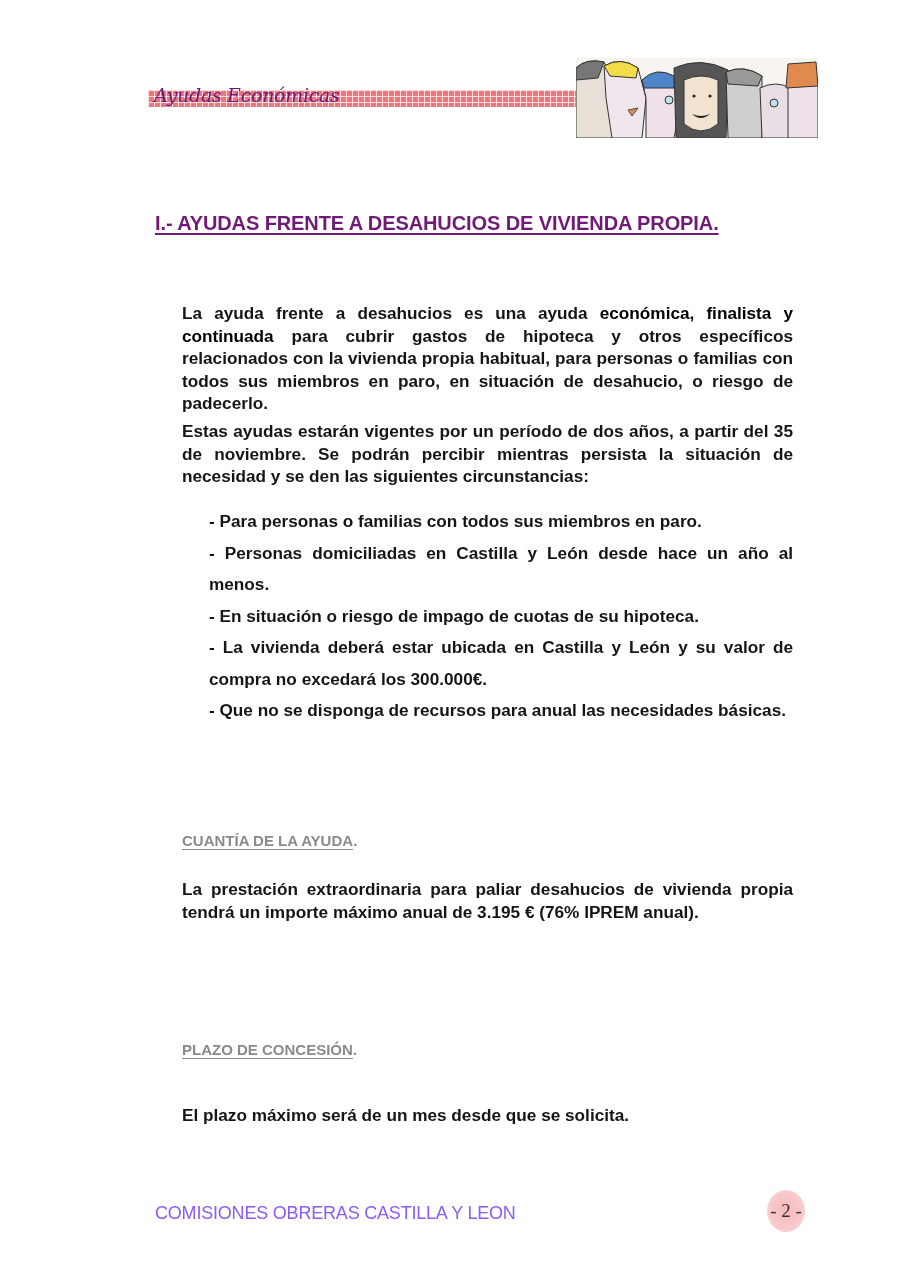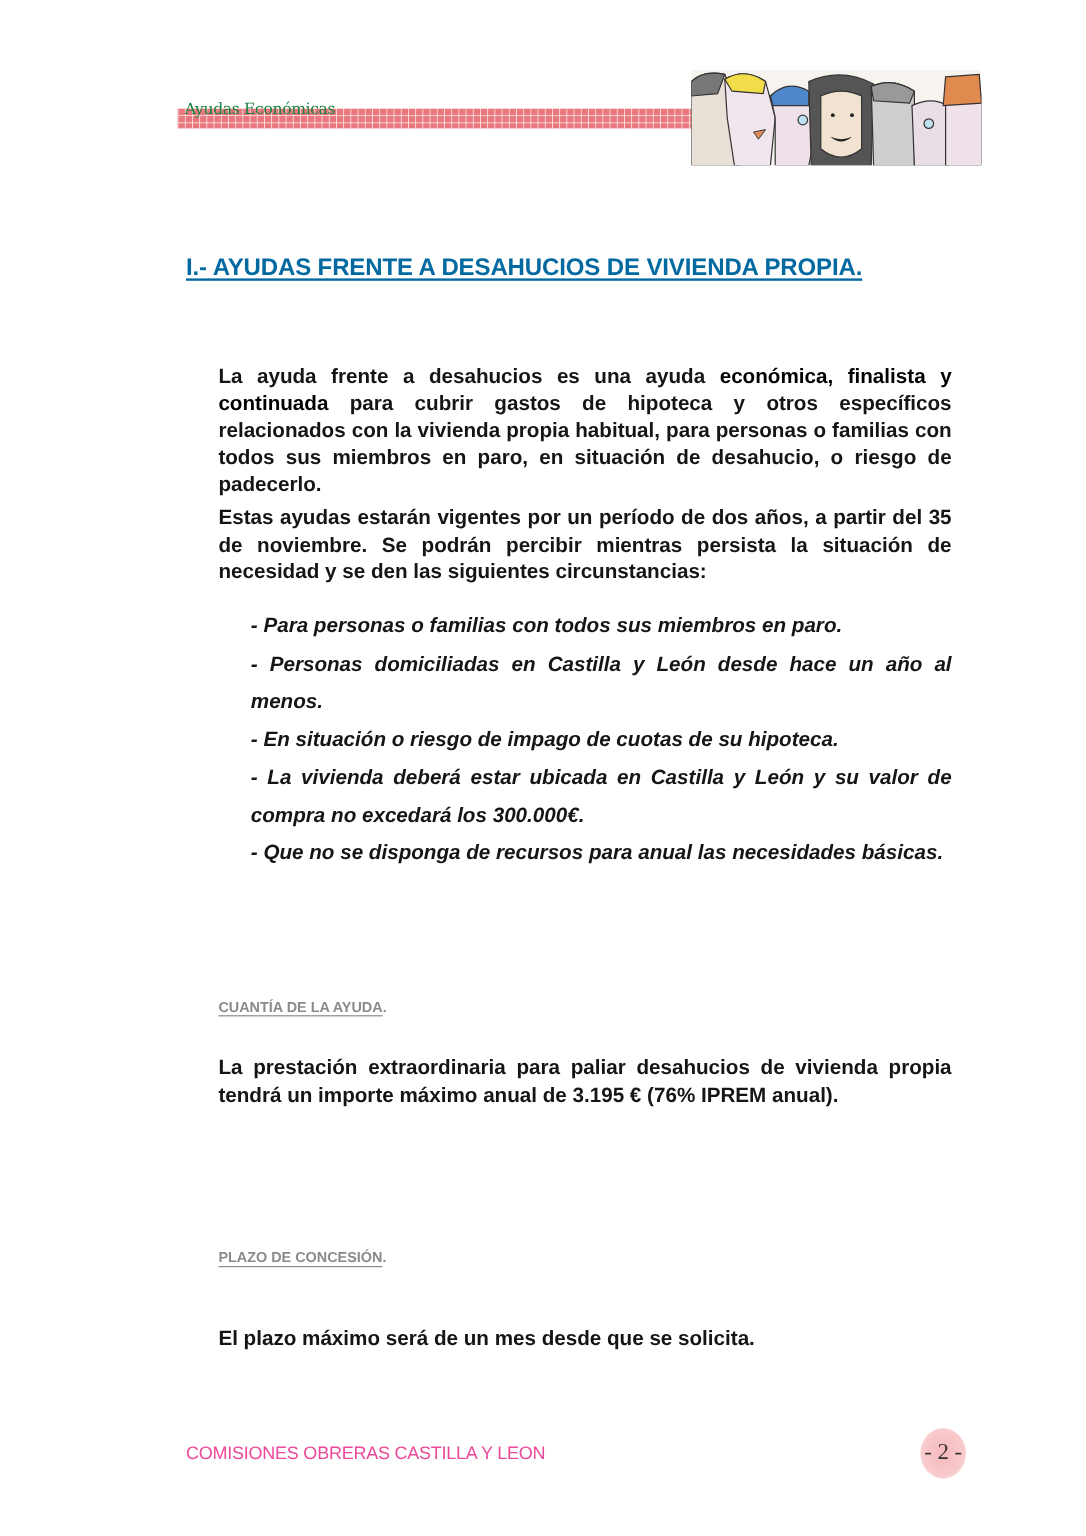--- a/index.html
+++ b/index.html
@@ -10,52 +10,52 @@
     .banner {
       position: absolute; left: 148px; top: 90px; width: 432px; height: 17px;
       background-color: #e8787e;
       background-image:
         linear-gradient(to right, rgba(255,235,235,0.85) 1px, transparent 1px),
         linear-gradient(to bottom, rgba(255,235,235,0.85) 1px, transparent 1px);
       background-size: 6px 6px;
     }
     .banner-title {
       position: absolute; left: 154px; top: 84px;
-      font-family: "DejaVu Serif", serif; font-size: 13px; color: #15803d;
+      font-family: "DejaVu Serif", serif; font-style: italic; font-size: 19px; color: #701a75;
       letter-spacing: -0.3px; white-space: nowrap;
     }
     .header-illustration {
       position: absolute; left: 576px; top: 58px; width: 242px; height: 80px; overflow: hidden;
     }
     .header-illustration svg { width: 100%; height: 100%; display: block; }
 
     .main-heading {
       position: absolute; left: 155px; top: 212px; margin: 0;
-      font-size: 20px; font-weight: bold; color: #0369a1; text-decoration: underline;
+      font-size: 20px; font-weight: bold; color: #701a75; text-decoration: underline;
       text-underline-offset: 3px; white-space: nowrap; letter-spacing: -0.1px;
     }
     .para {
       position: absolute; left: 182px; width: 611px; margin: 0;
       font-size: 17.2px; font-weight: bold; line-height: 22.6px; text-align: justify;
       color: #151515;
     }
     .para b.strong { font-weight: 900; color: #000; }
     .list {
       position: absolute; left: 209px; width: 584px; margin: 0; padding: 0; list-style: none;
-      font-size: 17.2px; font-weight: bold; line-height: 31.5px; text-align: justify; color: #151515; font-style: italic;
+      font-size: 17.2px; font-weight: bold; line-height: 31.5px; text-align: justify; color: #151515;
     }
     .list li { margin: 0; }
     .sub-heading {
       position: absolute; left: 182px; margin: 0;
-      font-size: 12px; font-weight: bold; color: #8a8a8a; white-space: nowrap;
+      font-size: 15px; font-weight: bold; color: #8a8a8a; white-space: nowrap;
     }
     .sub-heading .u { text-decoration: underline; text-underline-offset: 3px; }
     .footer-org {
       position: absolute; left: 155px; top: 1203px;
-      font-size: 15px; color: #ec4899; letter-spacing: -0.2px; white-space: nowrap; text-align: center;
+      font-size: 18px; color: #8b5cf6; letter-spacing: -0.2px; white-space: nowrap; text-align: center;
     }
     .page-badge {
       position: absolute; left: 767px; top: 1190px; width: 38px; height: 42px; border-radius: 50%;
       background: radial-gradient(ellipse at center, #f6b8bb 0%, #f8c9cb 60%, #fde3e4 100%);
       display: flex; align-items: center; justify-content: center;
       font-family: "Liberation Serif", serif; font-size: 19px; color: #333;
     }
   </style>
 </head>
 <body>

